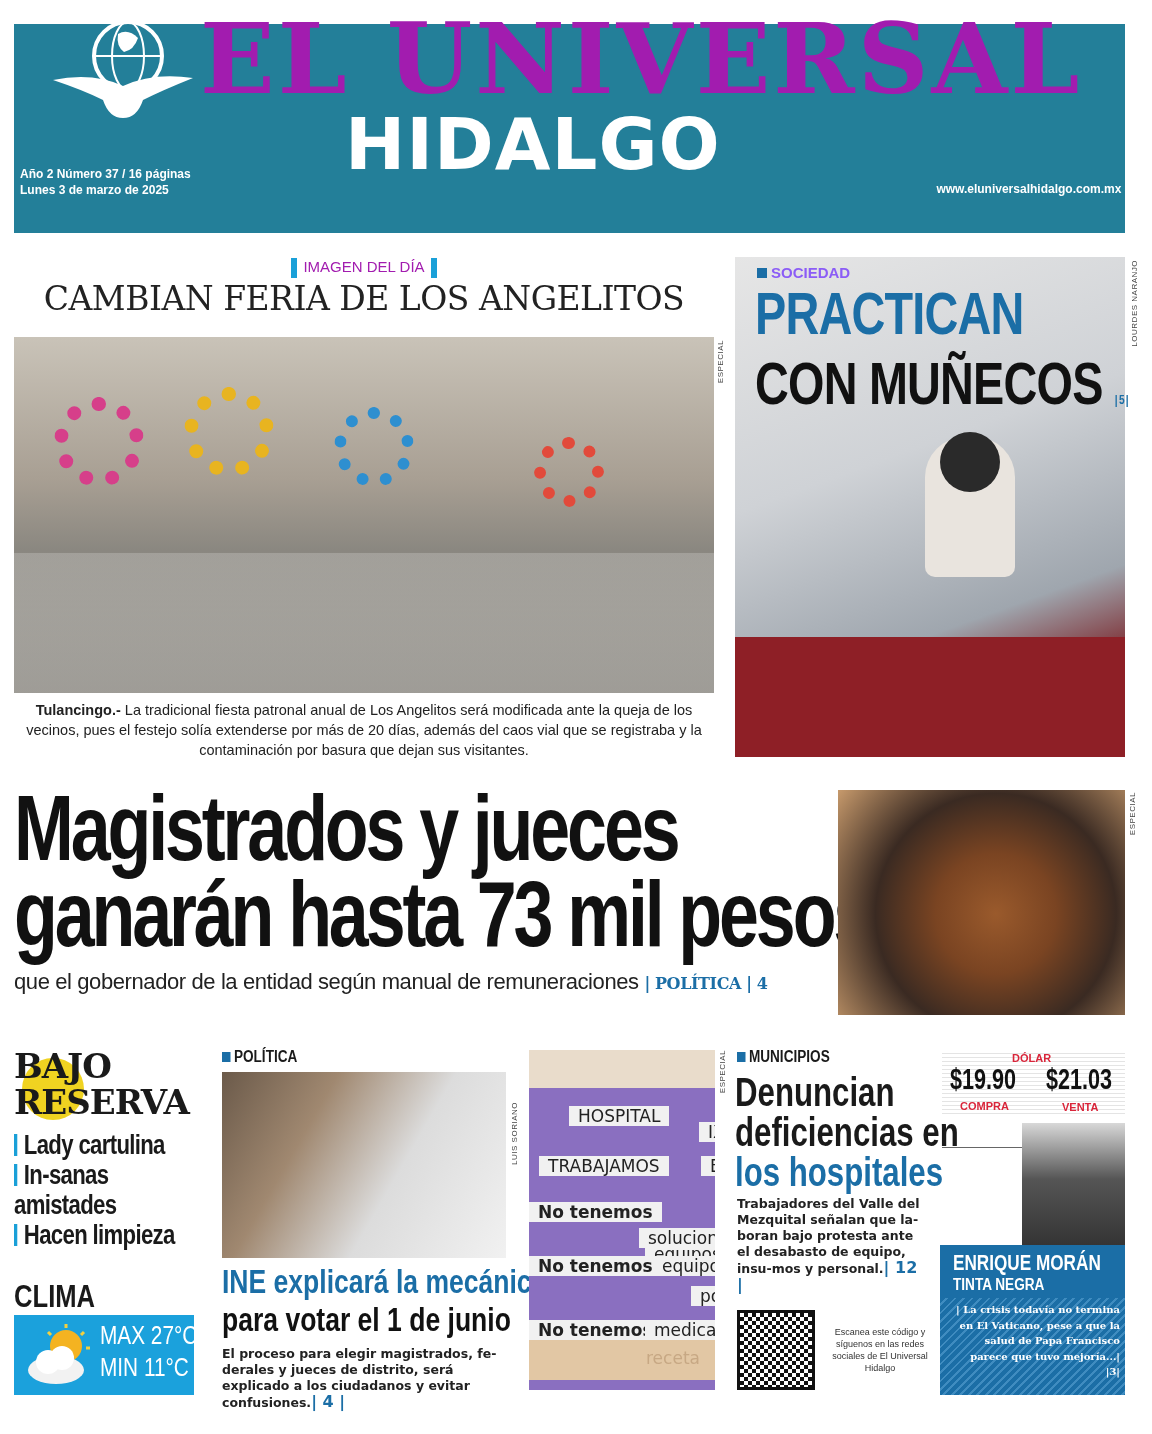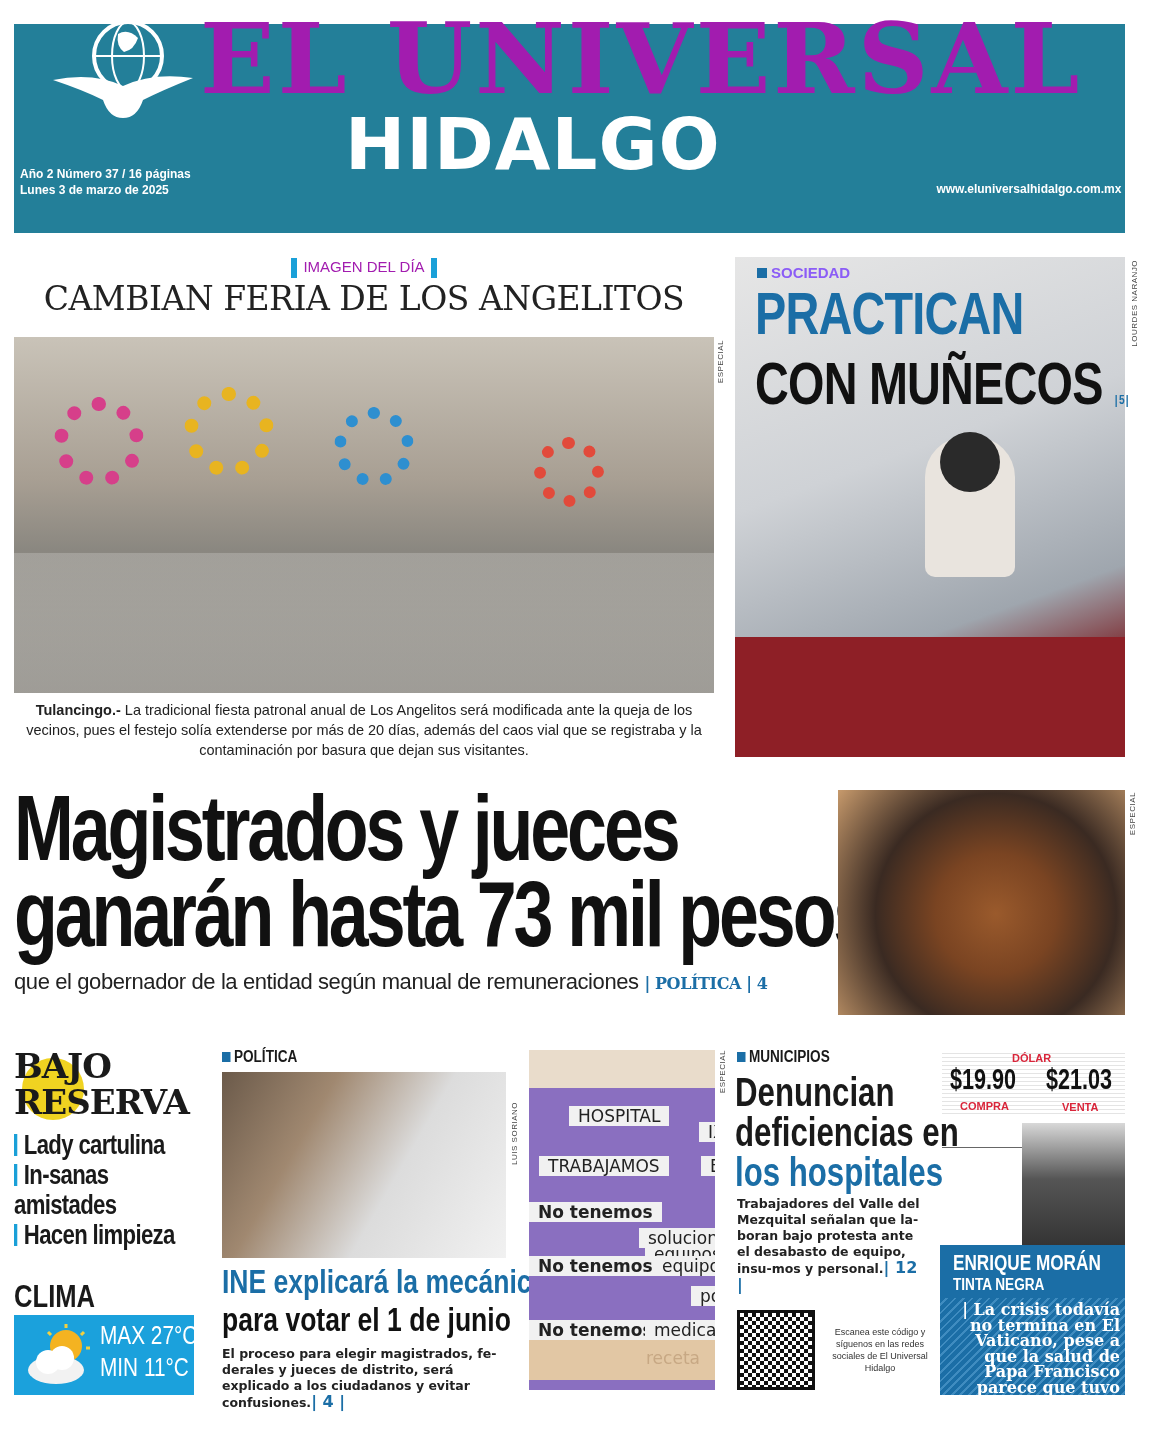--- a/index.html
+++ b/index.html
@@ -65,21 +65,21 @@
 
   .dolar { left: 942px; top: 1050px; width: 183px; height: 64px; background: repeating-linear-gradient(180deg,#fff 0 3px,#e4e4e4 3px 4px); }
   .dolar-l { color: #d9253a; font-weight: bold; font-size: 11px; }
   .dolar-v { font-size: 30px; font-weight: bold; transform: scaleX(0.72); transform-origin: left; white-space: nowrap; color: #111; }
   .col-photo { left: 1022px; top: 1123px; width: 103px; height: 125px; background: linear-gradient(180deg,#d8d8d8 0%,#555 45%,#333 100%); }
   .col-rule { left: 942px; top: 1147px; width: 183px; height: 1px; background: #666; }
   .col-box { left: 940px; top: 1245px; width: 185px; height: 150px; background: #1b6ea6; }
   .col-name { left: 953px; top: 1250px; color: #fff; font-weight: bold; font-size: 22px; transform: scaleX(0.78); transform-origin: left; white-space: nowrap; }
   .col-sect { left: 953px; top: 1276px; color: #fff; font-weight: bold; font-size: 16px; transform: scaleX(0.85); transform-origin: left; white-space: nowrap; }
   .col-quote { left: 940px; top: 1298px; width: 185px; height: 97px; background: repeating-linear-gradient(135deg,#1b6ea6 0 4px,#3f8cc0 4px 6px); }
-  .col-qtxt { left: 946px; top: 1302px; width: 174px; text-align: right; color: #fff; font-family: "DejaVu Serif", serif; font-weight: bold; font-size: 16px; line-height: 15.5px; }
+  .col-qtxt { left: 946px; top: 1302px; width: 174px; text-align: right; color: #fff; font-family: "DejaVu Serif", serif; font-weight: bold; font-size: 10px; line-height: 15.5px; }
 </style>
 </head>
 <body>
 
 <div class="abs masthead"></div>
 <svg class="abs logo-emblem" viewBox="0 0 150 110">
   <circle cx="80" cy="42" r="34" fill="none" stroke="#fff" stroke-width="4"></circle>
   <ellipse cx="80" cy="42" rx="16" ry="34" fill="none" stroke="#fff" stroke-width="2"></ellipse>
   <line x1="46" y1="42" x2="114" y2="42" stroke="#fff" stroke-width="2"></line>
   <path d="M70 20 q10 -6 20 4 q-4 12 -14 14 q-8 -6 -6 -18z" fill="#fff"></path>

